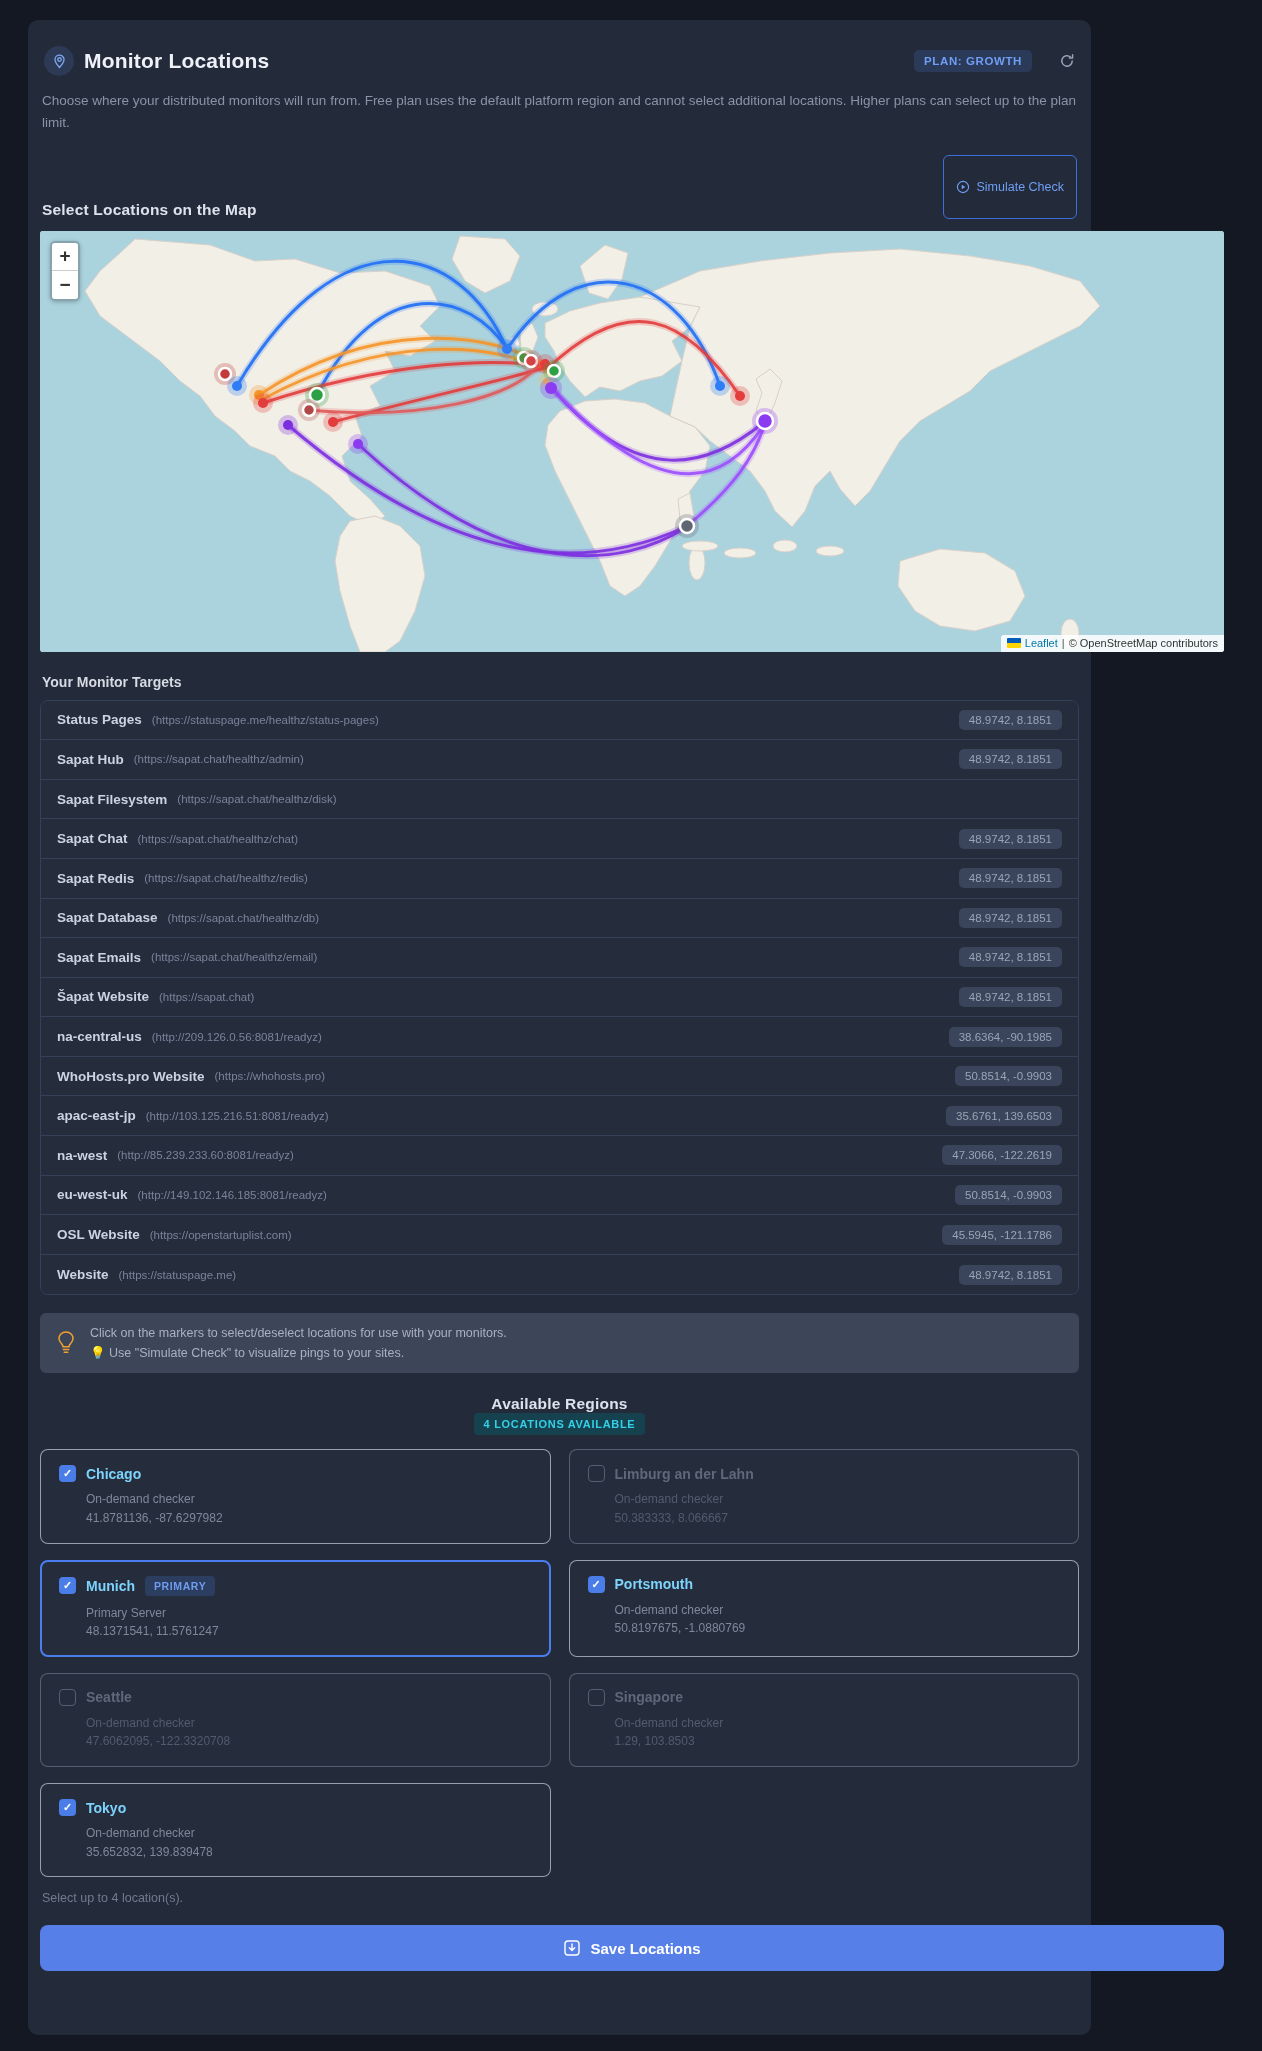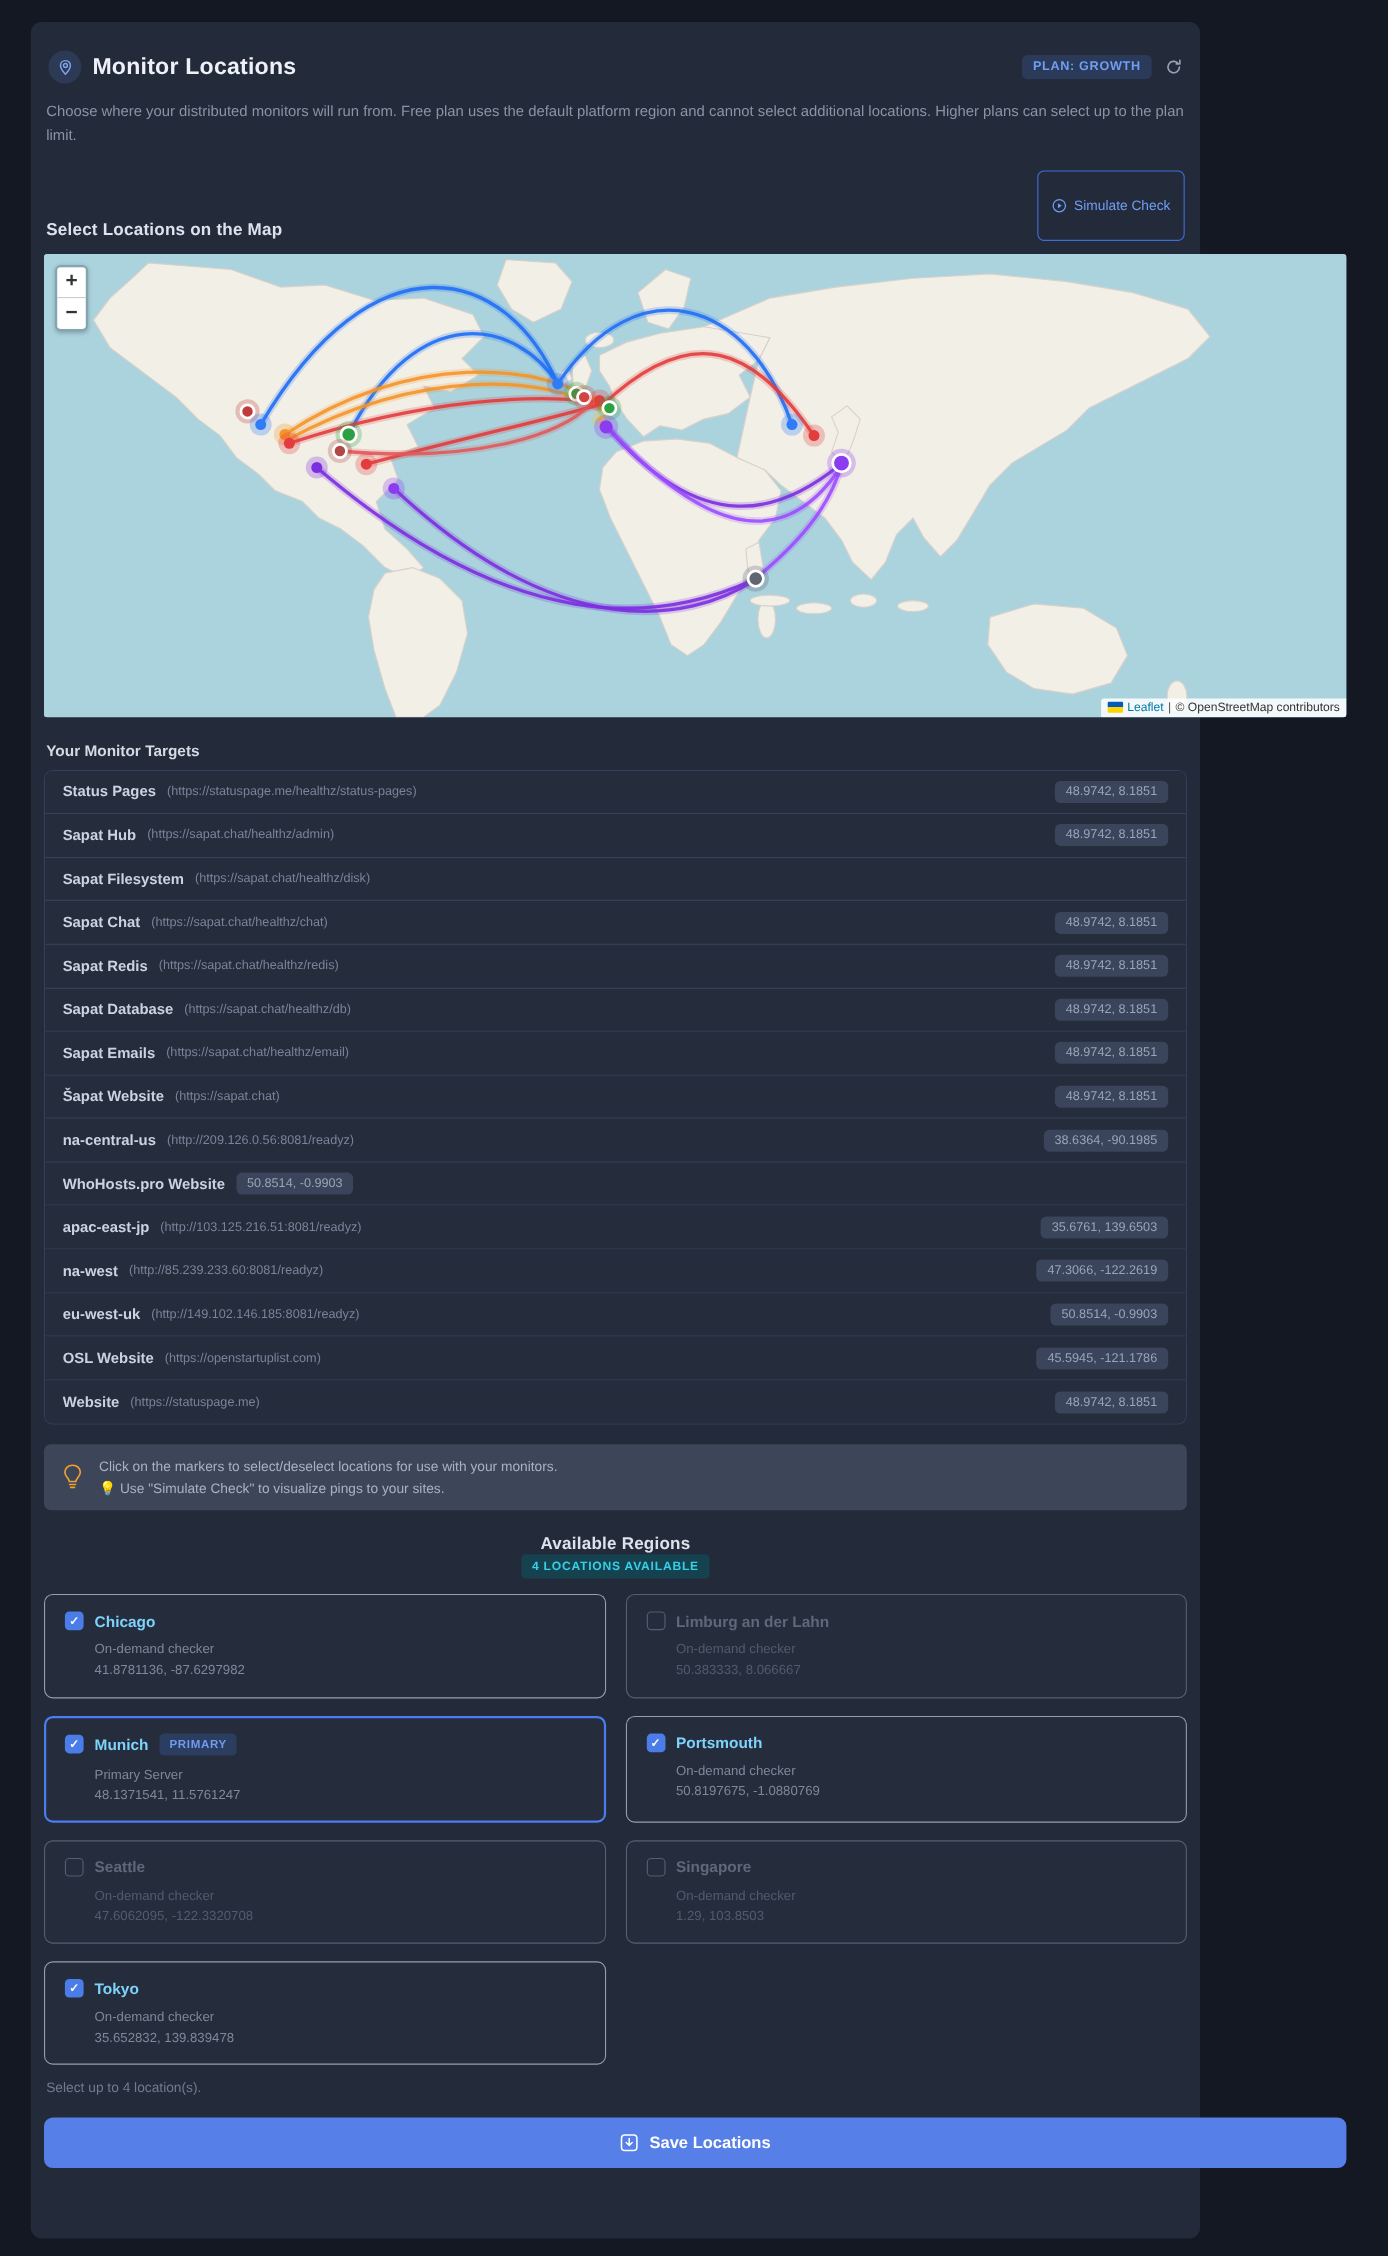--- a/index.html
+++ b/index.html
@@ -14,21 +14,21 @@
     margin:20px 28px;
     background:#232a39;
     border-radius:10px;
     padding:26px 12px 64px 12px;
   }
   
   .hdr { display:flex; align-items:center; justify-content:space-between; padding:0 4px; }
   .hdr-left { display:flex; align-items:center; gap:10px; }
   .pin-wrap { width:30px; height:30px; border-radius:50%; background:#2c3a55; display:flex; align-items:center; justify-content:center; }
   h1.title { font-size:21px; font-weight:700; color:#eef1f7; letter-spacing:.2px; }
-  .hdr-right { display:flex; align-items:center; gap:12px;text-align:center; }
+  .hdr-right { display:flex; align-items:center; gap:27px;text-align:center; }
   .plan-badge { background:#2b3a58; color:#6f9ef5; font-size:11.5px; font-weight:700; letter-spacing:.6px; padding:5px 10px; border-radius:5px; }
   .refresh { color:#97a1b3; cursor:pointer; display:flex; }
   .desc { margin:14px 2px 20px 2px; font-size:13.5px; line-height:1.65; color:#8b93a7; max-width:1150px; }
   
   .sec-row { display:flex; align-items:flex-end; justify-content:space-between; margin:0 2px 12px 2px; }
   h2.sec { font-size:15.5px; font-weight:700; color:#dde2ec; letter-spacing:.2px; }
   .simulate-btn { display:flex; align-items:center; gap:6px; background:transparent; border:1px solid #3f6ed9; color:#6f9ef5; font-size:12.5px; padding:24px 12px; border-radius:6px; cursor:pointer; font-family:inherit; }
   
   .map { position:relative; width:1184px; height:421px; margin:0 auto 22px auto; background:#abd3de; border-radius:3px; overflow:hidden; }
   .map svg.world { position:absolute; inset:0; }
@@ -270,20 +270,21 @@
         <span class="t-url">(https://sapat.chat)</span>
         <span class="t-coords">48.9742, 8.1851</span>
       </div>
       <div class="trow">
         <span class="t-name">na-central-us</span>
         <span class="t-url">(http://209.126.0.56:8081/readyz)</span>
         <span class="t-coords">38.6364, -90.1985</span>
       </div>
       <div class="trow">
         <span class="t-name">WhoHosts.pro Website</span>
+        <span class="t-url">(https://whohosts.pro)</span>
         <span class="t-coords">50.8514, -0.9903</span>
       </div>
       <div class="trow">
         <span class="t-name">apac-east-jp</span>
         <span class="t-url">(http://103.125.216.51:8081/readyz)</span>
         <span class="t-coords">35.6761, 139.6503</span>
       </div>
       <div class="trow">
         <span class="t-name">na-west</span>
         <span class="t-url">(http://85.239.233.60:8081/readyz)</span>

